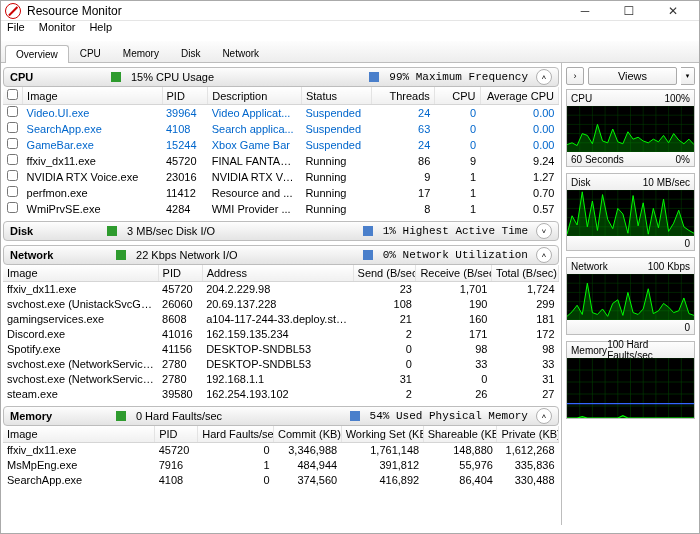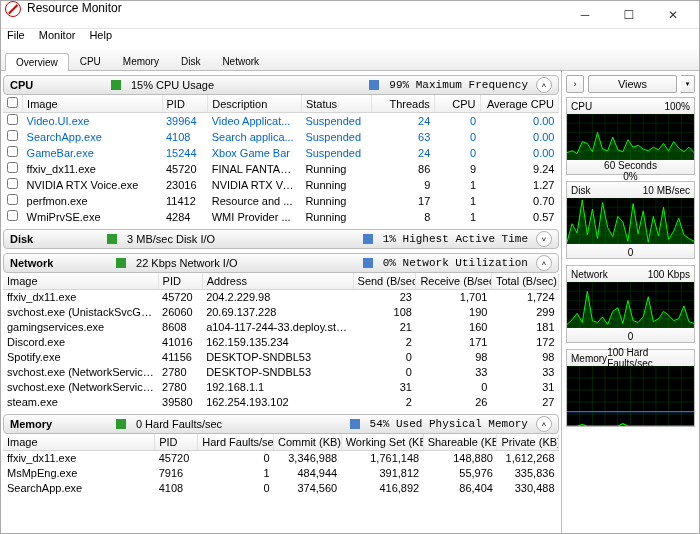--- a/index.html
+++ b/index.html
@@ -1,17 +1,17 @@
 <!DOCTYPE html>
 <html><head>
 <meta charset="utf-8">
 <style>
 * { margin:0; padding:0; box-sizing:border-box; }
 body { font-family:"Segoe UI",Tahoma,sans-serif; font-size:11px; color:#000; background:#fff; width:700px; height:534px; overflow:hidden; border:1px solid #aaa; }
-.titlebar { height:28px; display:flex; align-items:flex-start; padding:0 4px; border-bottom:1px solid #e5e5e5; }
+.titlebar { height:20px; display:flex; align-items:center; padding:0 4px; border-bottom:1px solid #e5e5e5; }
 .titlebar .app-icon { width:16px; height:16px; border:1.5px solid #c00; border-radius:50%; margin-right:6px; position:relative; }
 .titlebar .app-icon::after { content:""; position:absolute; left:50%; top:50%; width:1.5px; height:12px; background:#c00; transform:translate(-50%,-50%) rotate(45deg); }
 .titlebar .title { font-size:12px; }
 .winbtns { margin-left:auto; display:flex; }
 .winbtns div { width:44px; height:28px; display:flex; align-items:center; justify-content:center; font-size:12px; color:#333; }
 .menubar { height:20px; display:flex; align-items:flex-start; padding:0 6px; gap:14px; font-size:11px; }
 .tabbar { height:22px; display:flex; align-items:end; padding:0 4px; border-bottom:1px solid #bdbdbd; background:linear-gradient(#fdfdfd,#ededed);}
 .tabbar .tab { padding:3px 10px; font-size:10px; border:1px solid transparent; border-bottom:none; }
 .tabbar .tab.active { background:#fff; border-color:#bdbdbd; border-top-left-radius:3px; border-top-right-radius:3px; position:relative; top:1px;}
 .content { display:flex; height:calc(100% - 28px - 20px - 22px); }
@@ -30,21 +30,21 @@
 table.grid td.num, table.grid th.num { text-align:right; }
 .blue { color:#0066cc; }
 .cb { width:12px; text-align:center;}
 input[type=checkbox]{width:11px;height:11px;}
 .side-top { display:flex; gap:4px; margin-bottom:4px; align-items:center;}
 .side-top .cbtn { width:18px; height:18px; border:1px solid #aaa; border-radius:2px; display:flex; align-items:center; justify-content:center; font-size:9px; background:linear-gradient(#fff,#eee);}
 .side-top .views { flex:1; height:18px; border:1px solid #aaa; border-radius:2px; display:flex; align-items:center; justify-content:center; font-size:11px; background:linear-gradient(#fff,#eee);}
 .side-top .dd { width:14px; height:18px; border:1px solid #aaa; border-left:none; border-radius:0 2px 2px 0; display:flex;align-items:center;justify-content:center;font-size:7px;background:linear-gradient(#fff,#eee);}
 .chartbox { border:1px solid #bdbdbd; margin-bottom:6px; height:78px; display:flex; flex-direction:column; }
 .chartbox .hdr { height:16px; display:flex; justify-content:space-between; align-items:center; padding:0 4px; font-size:10px; background:linear-gradient(#fdfdfd,#efefef); }
-.chartbox .ftr { height:14px; display:flex; justify-content:space-between; align-items:center; padding:0 4px; font-size:10px; background:linear-gradient(#fdfdfd,#efefef);flex-direction:column; }
+.chartbox .ftr { height:14px; display:flex; justify-content:space-between; align-items:center; padding:0 4px; font-size:10px; background:linear-gradient(#fdfdfd,#efefef); }
 .chartbox .plot { flex:1; background:#000; position:relative; overflow:hidden;}
 .chartbox svg { width:100%; height:100%; display:block; }
 </style>
 </head>
 <body>
 
 <div class="titlebar">
   <div class="app-icon"></div>
   <div class="title">Resource Monitor</div>
   <div class="winbtns">

